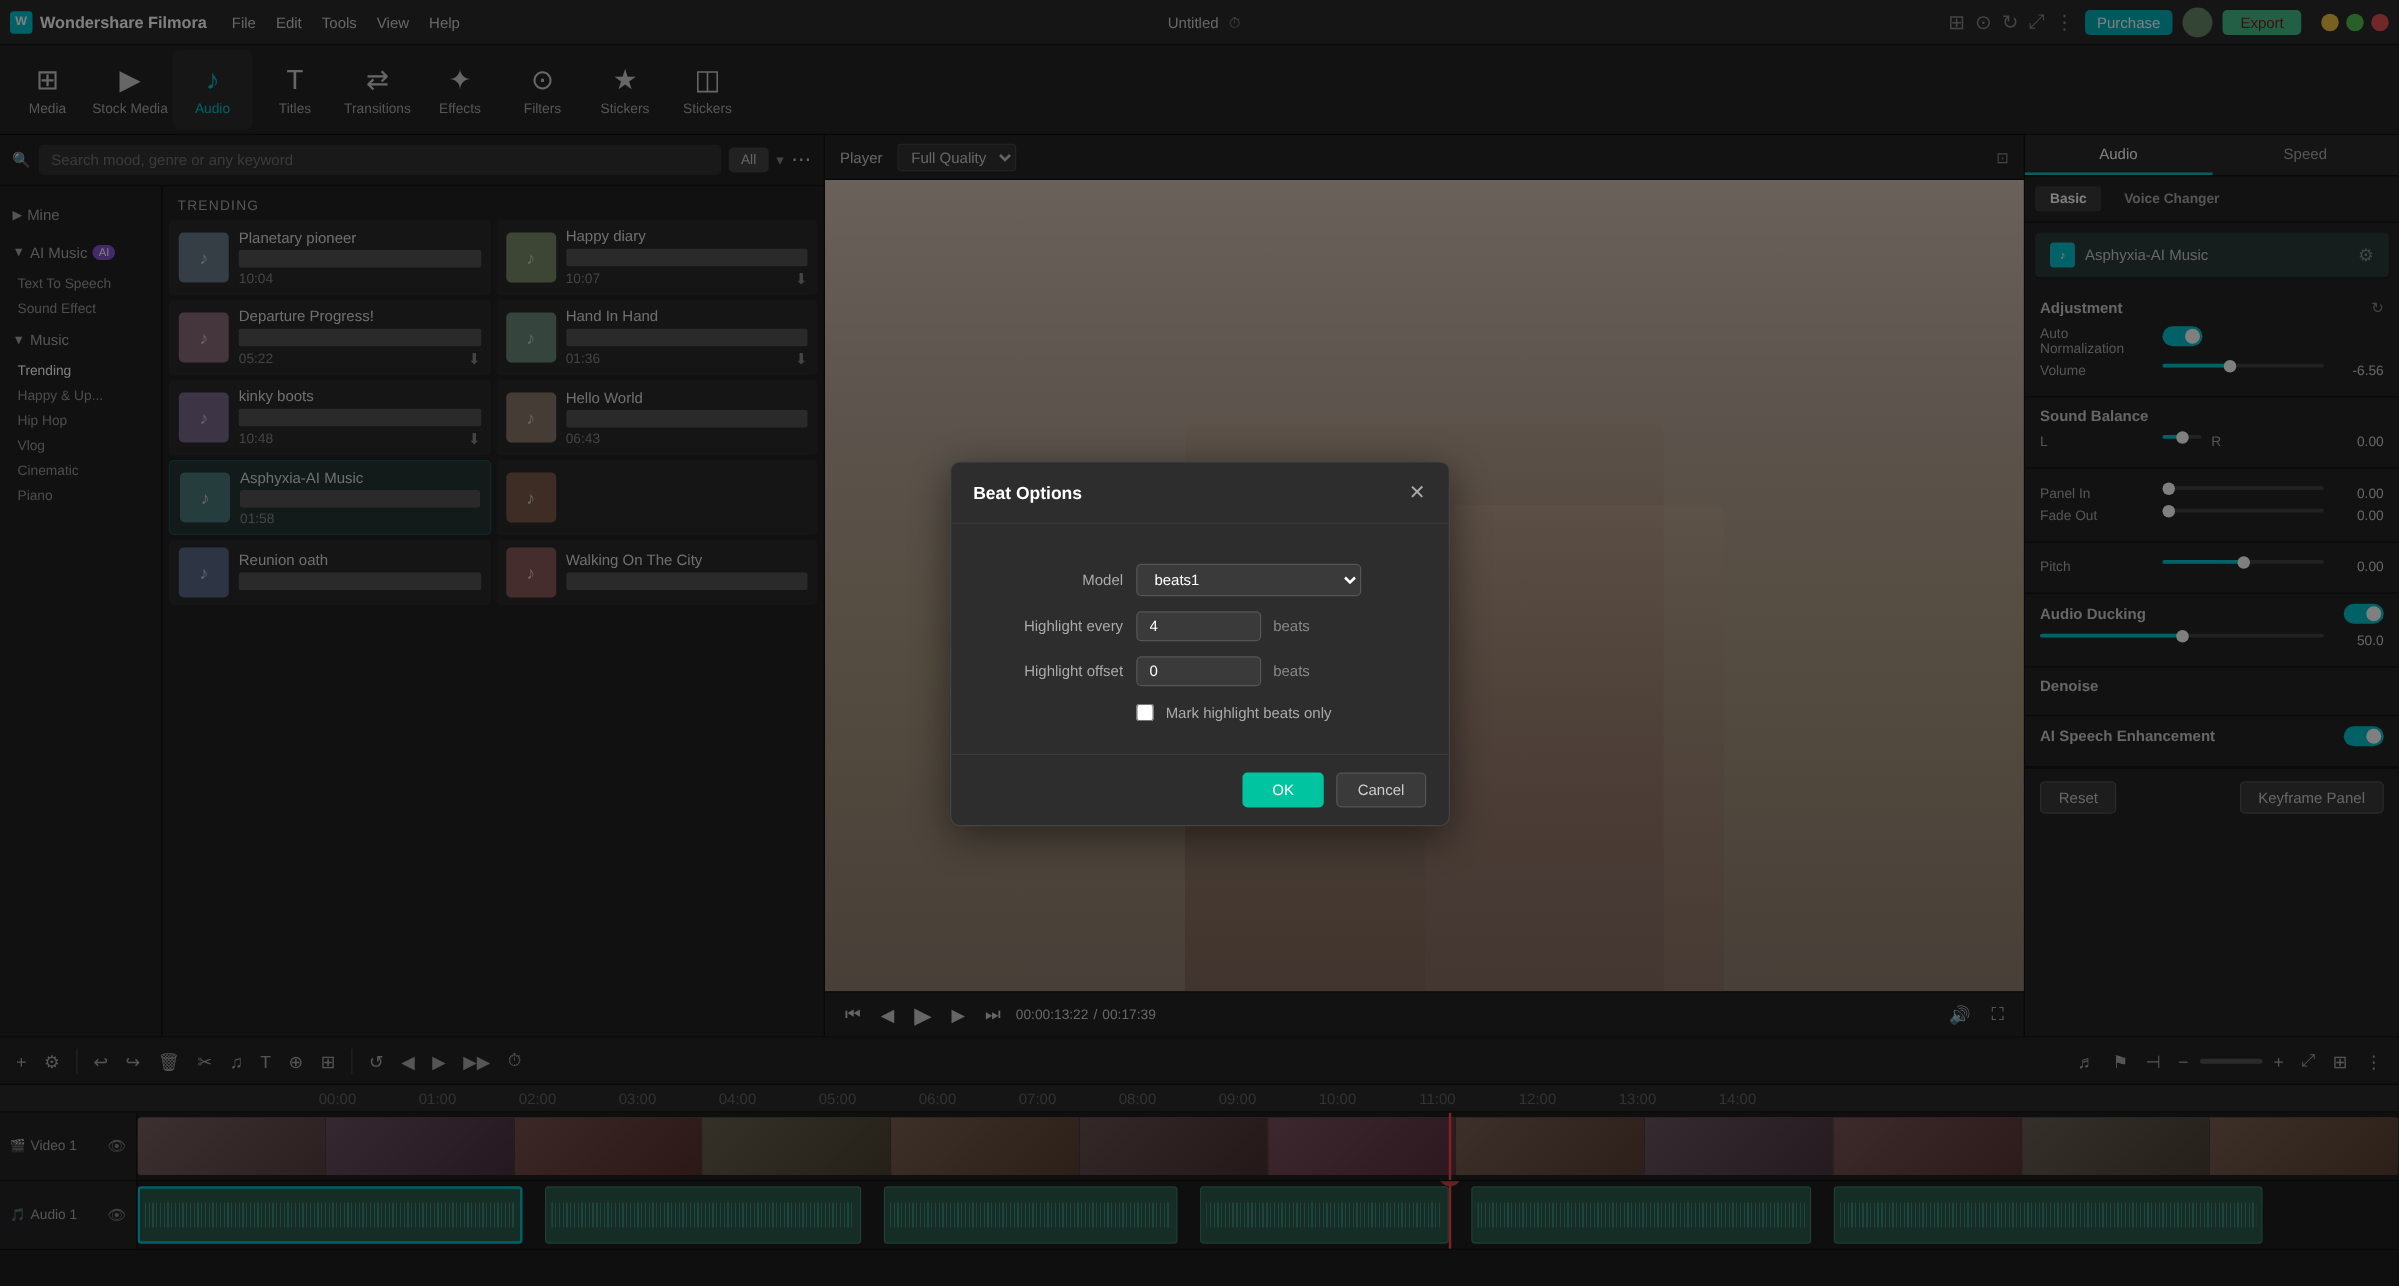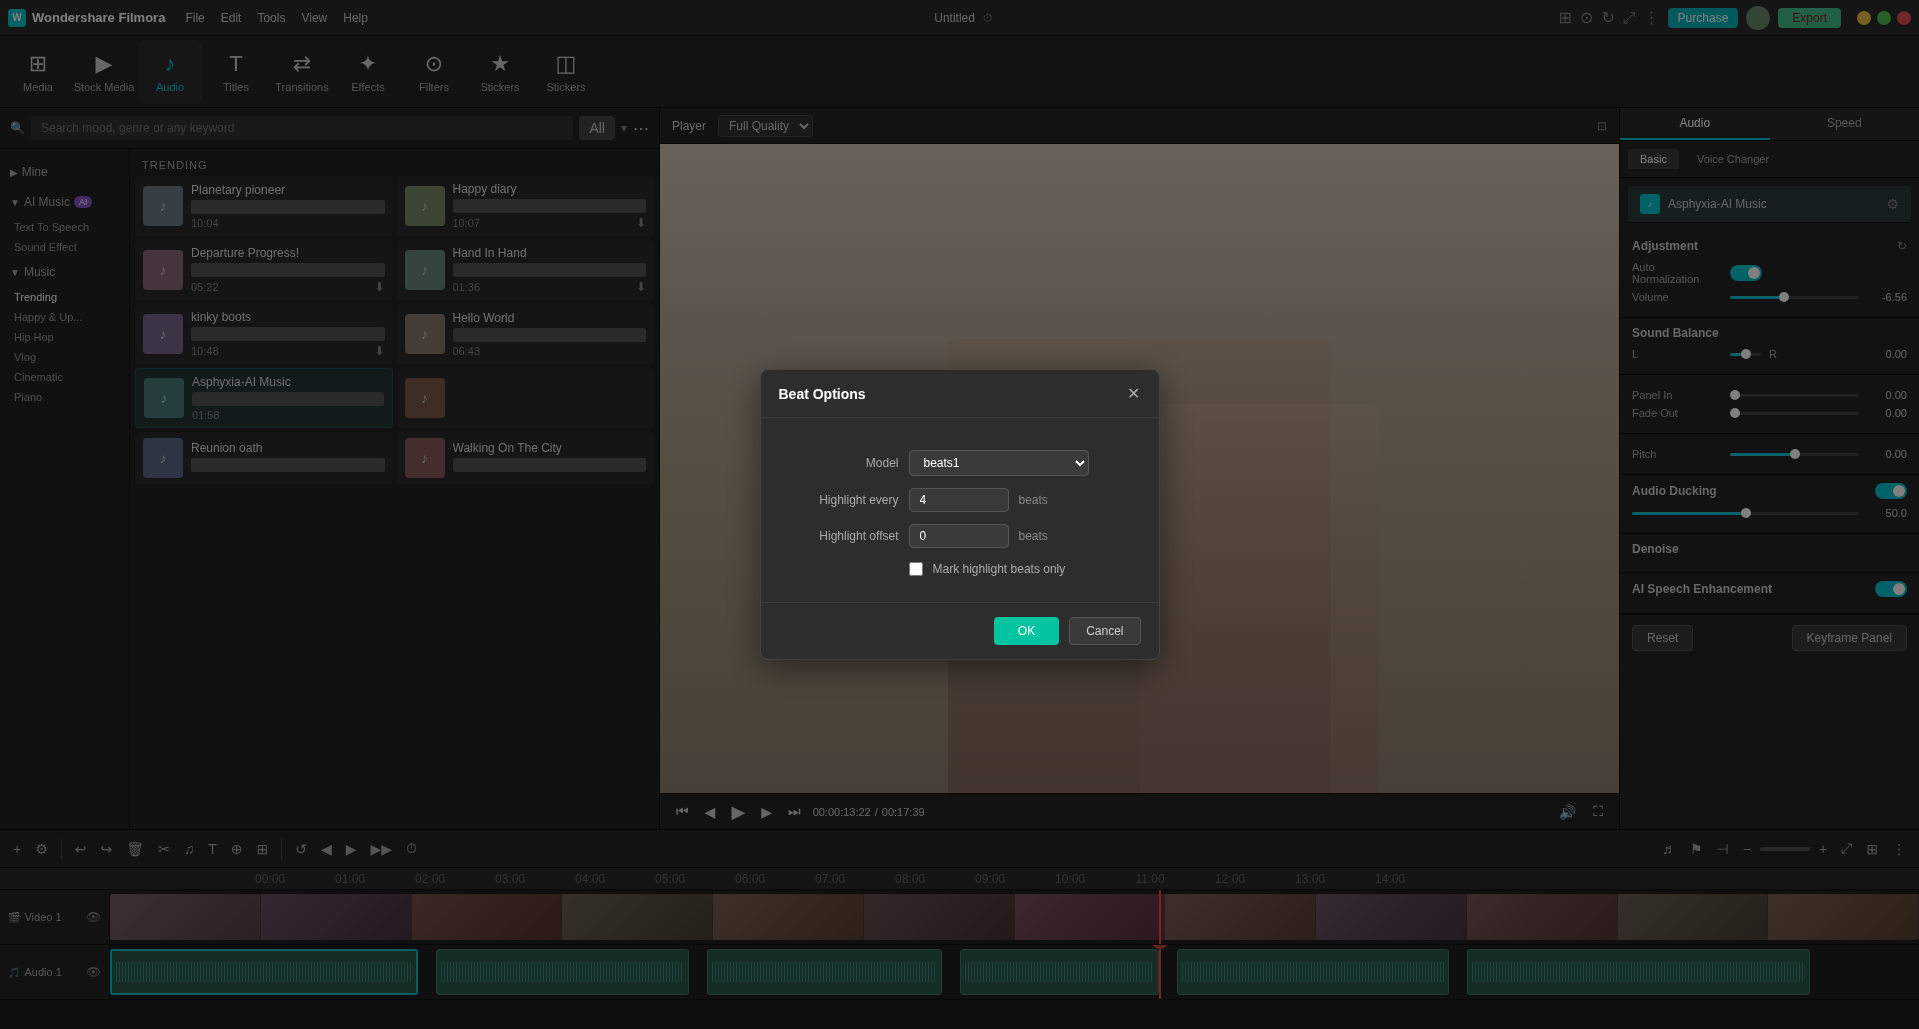--- a/index.html
+++ b/index.html
@@ -29,21 +29,21 @@
     .tb-item.active .tb-label { color: #00c4cc; }
     .tb-item.active { background: #2d2d2d; }
 
     
     #main { display: flex; height: calc(1029px - 36px - 72px - 200px); }
 
     
     #left-panel { width: 660px; background: #222; border-right: 1px solid #111; display: flex; flex-direction: column; }
     #search-bar { display: flex; align-items: center; padding: 8px 10px; gap: 6px; border-bottom: 1px solid #111; }
     #search-bar input { flex: 1; background: #333; border: none; border-radius: 4px; padding: 5px 10px; color: #ccc; font-size: 12px; outline: none; }
-    #search-bar .filter-btn { background: #444; border: none; color: #ccc; border-radius: 4px; padding: 4px 10px; cursor: pointer; font-size: 14px; }
+    #search-bar .filter-btn { background: #444; border: none; color: #ccc; border-radius: 4px; padding: 4px 10px; cursor: pointer; font-size: 11px; }
     #search-bar .dots-btn { background: none; border: none; color: #ccc; cursor: pointer; font-size: 16px; }
 
     #left-inner { display: flex; flex: 1; overflow: hidden; }
     #left-sidebar { width: 130px; border-right: 1px solid #111; padding: 8px 0; overflow-y: auto; }
     .sidebar-section { padding: 4px 10px; cursor: pointer; }
     .sidebar-section-header { color: #aaa; font-size: 12px; display: flex; align-items: center; gap: 4px; padding: 4px 0; }
     .sidebar-section-header .arrow { font-size: 10px; }
     .sidebar-subitem { padding: 4px 14px; color: #999; font-size: 11px; cursor: pointer; border-radius: 3px; }
     .sidebar-subitem.active { color: #fff; }
 
@@ -71,36 +71,36 @@
     #playback-controls { display: flex; align-items: center; background: #252525; height: 36px; padding: 0 12px; gap: 8px; border-top: 1px solid #111; }
     .ctrl-btn { background: none; border: none; color: #ccc; cursor: pointer; font-size: 14px; padding: 2px 4px; }
     .time-display { color: #ccc; font-size: 11px; display: flex; gap: 4px; align-items: center; }
     .playback-spacer { flex: 1; }
 
     
     #right-panel { width: 300px; background: #252525; border-left: 1px solid #111; display: flex; flex-direction: column; overflow-y: auto; }
     .right-tabs { display: flex; background: #2a2a2a; border-bottom: 1px solid #111; }
     .right-tab { flex: 1; text-align: center; padding: 8px; color: #aaa; cursor: pointer; font-size: 12px; border-bottom: 2px solid transparent; }
     .right-tab.active { color: #fff; border-bottom-color: #00c4cc; }
-    .right-subtabs { display: flex; padding: 8px; gap: 6px; border-bottom: 1px solid #111; }
+    .right-subtabs { display: flex; padding: 8px; gap: 6px; border-bottom: 1px solid #111; font-weight: bold; }
     .right-subtab { padding: 4px 12px; color: #aaa; cursor: pointer; font-size: 11px; border-radius: 3px; }
     .right-subtab.active { color: #fff; background: #3a3a3a; }
     .ai-music-bar { display: flex; align-items: center; gap: 8px; padding: 8px 12px; background: #2d3a3a; border-bottom: 1px solid #111; border-radius: 4px; margin: 8px; }
     .ai-music-icon { width: 20px; height: 20px; background: #00c4cc; border-radius: 3px; display: flex; align-items: center; justify-content: center; font-size: 9px; color: #fff; flex-shrink: 0; }
     .ai-music-label { color: #ccc; font-size: 12px; flex: 1; }
     .ai-settings-btn { color: #888; font-size: 14px; cursor: pointer; }
 
     .right-section { padding: 8px 12px; border-bottom: 1px solid #111; }
     .right-section-header { display: flex; align-items: center; justify-content: space-between; margin-bottom: 8px; }
     .right-section-title { color: #ccc; font-size: 12px; font-weight: bold; }
     .toggle-switch { width: 32px; height: 16px; background: #555; border-radius: 8px; position: relative; cursor: pointer; }
     .toggle-switch.on { background: #00c4cc; }
     .toggle-switch::after { content: ''; position: absolute; width: 12px; height: 12px; background: #fff; border-radius: 50%; top: 2px; left: 2px; transition: left 0.2s; }
     .toggle-switch.on::after { left: 18px; }
-    .param-row { display: flex; align-items: center; gap: 8px; margin: 6px 0; }
+    .param-row { display: flex; align-items: flex-start; gap: 8px; margin: 6px 0; }
     .param-label { color: #aaa; font-size: 11px; width: 90px; flex-shrink: 0; }
     .param-slider { flex: 1; height: 3px; background: #444; border-radius: 2px; position: relative; cursor: pointer; }
     .param-slider .slider-fill { height: 100%; background: #00c4cc; border-radius: 2px; }
     .param-slider .slider-thumb { width: 10px; height: 10px; background: #fff; border-radius: 50%; position: absolute; top: -3.5px; }
     .param-value { color: #ccc; font-size: 11px; width: 40px; text-align: right; }
     .param-select { background: #333; border: 1px solid #444; color: #ccc; border-radius: 3px; padding: 2px 6px; font-size: 11px; flex: 1; }
     .settings-link { color: #00c4cc; font-size: 11px; cursor: pointer; }
 
     
     #timeline { height: 220px; background: #1e1e1e; border-top: 1px solid #111; display: flex; flex-direction: column; }

